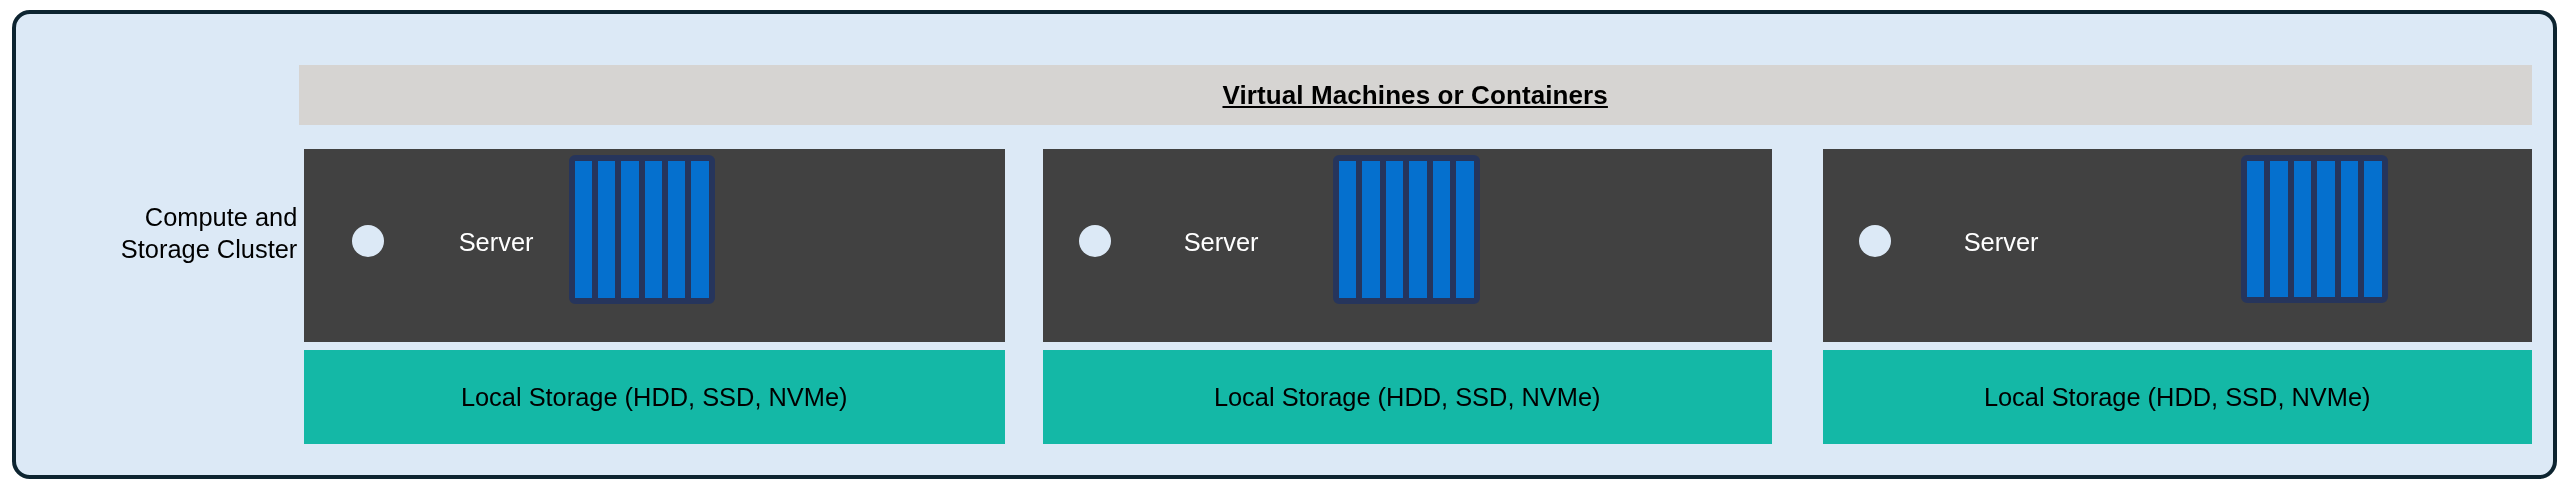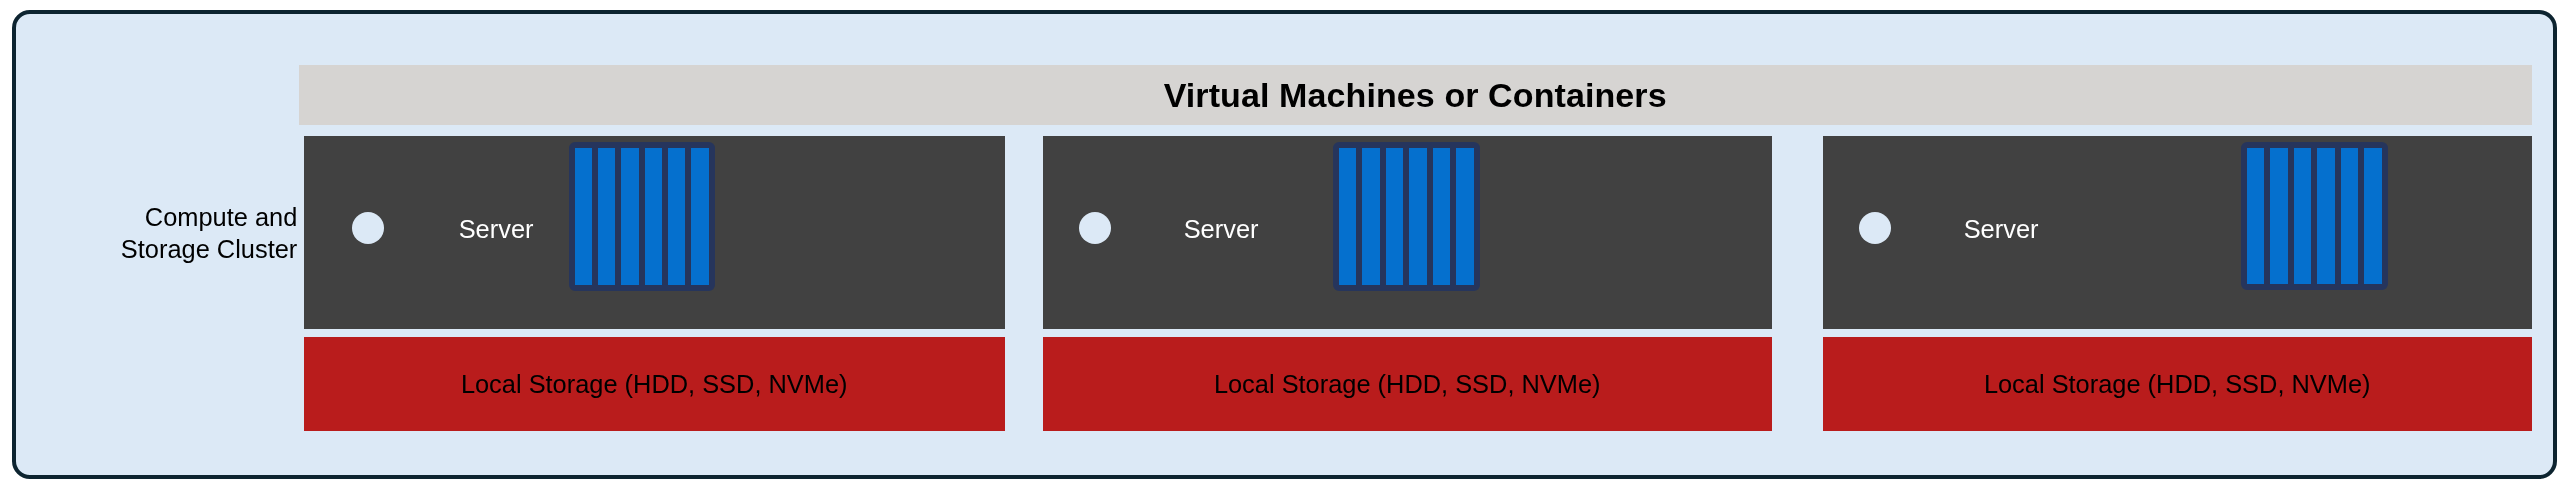--- a/index.html
+++ b/index.html
@@ -46,30 +46,31 @@
     left: 283px;
     top: 51px;
     width: 2233px;
     height: 60px;
     background: #d6d4d2;
     display: flex;
     align-items: center;
     justify-content: center;
   }
   #vm-banner-label {
-    font-size: 34px;
+    font-size: 26px;
     font-weight: bold;
     color: #000000;
     letter-spacing: 0.1px;
+    text-decoration: underline;
   }
 
   
   .node {
     position: absolute;
-    top: 122px;
+    top: 135px;
   }
   #node-0 { left: 288px;  width: 701px; }
   #node-1 { left: 1027px; width: 729px; }
   #node-2 { left: 1807px; width: 709px; }
 
   .server-box {
     position: relative;
     height: 193px;
     background: #414141;
     box-sizing: border-box;
@@ -117,21 +118,21 @@
   .disk-bay {
     flex: 1 1 0;
     background: #0570ce;
   }
 
   
   .storage-bar {
     position: absolute;
     top: 201px;
     height: 94px;
-    background: #b91c1c;
+    background: #14b8a6;
     display: flex;
     align-items: center;
     justify-content: center;
     box-sizing: border-box;
   }
   #node-0 .storage-bar { left: 0;   width: 701px; }
   #node-1 .storage-bar { left: 0;   width: 729px; }
   #node-2 .storage-bar { left: 0;   width: 709px; }
 
   .storage-label {

